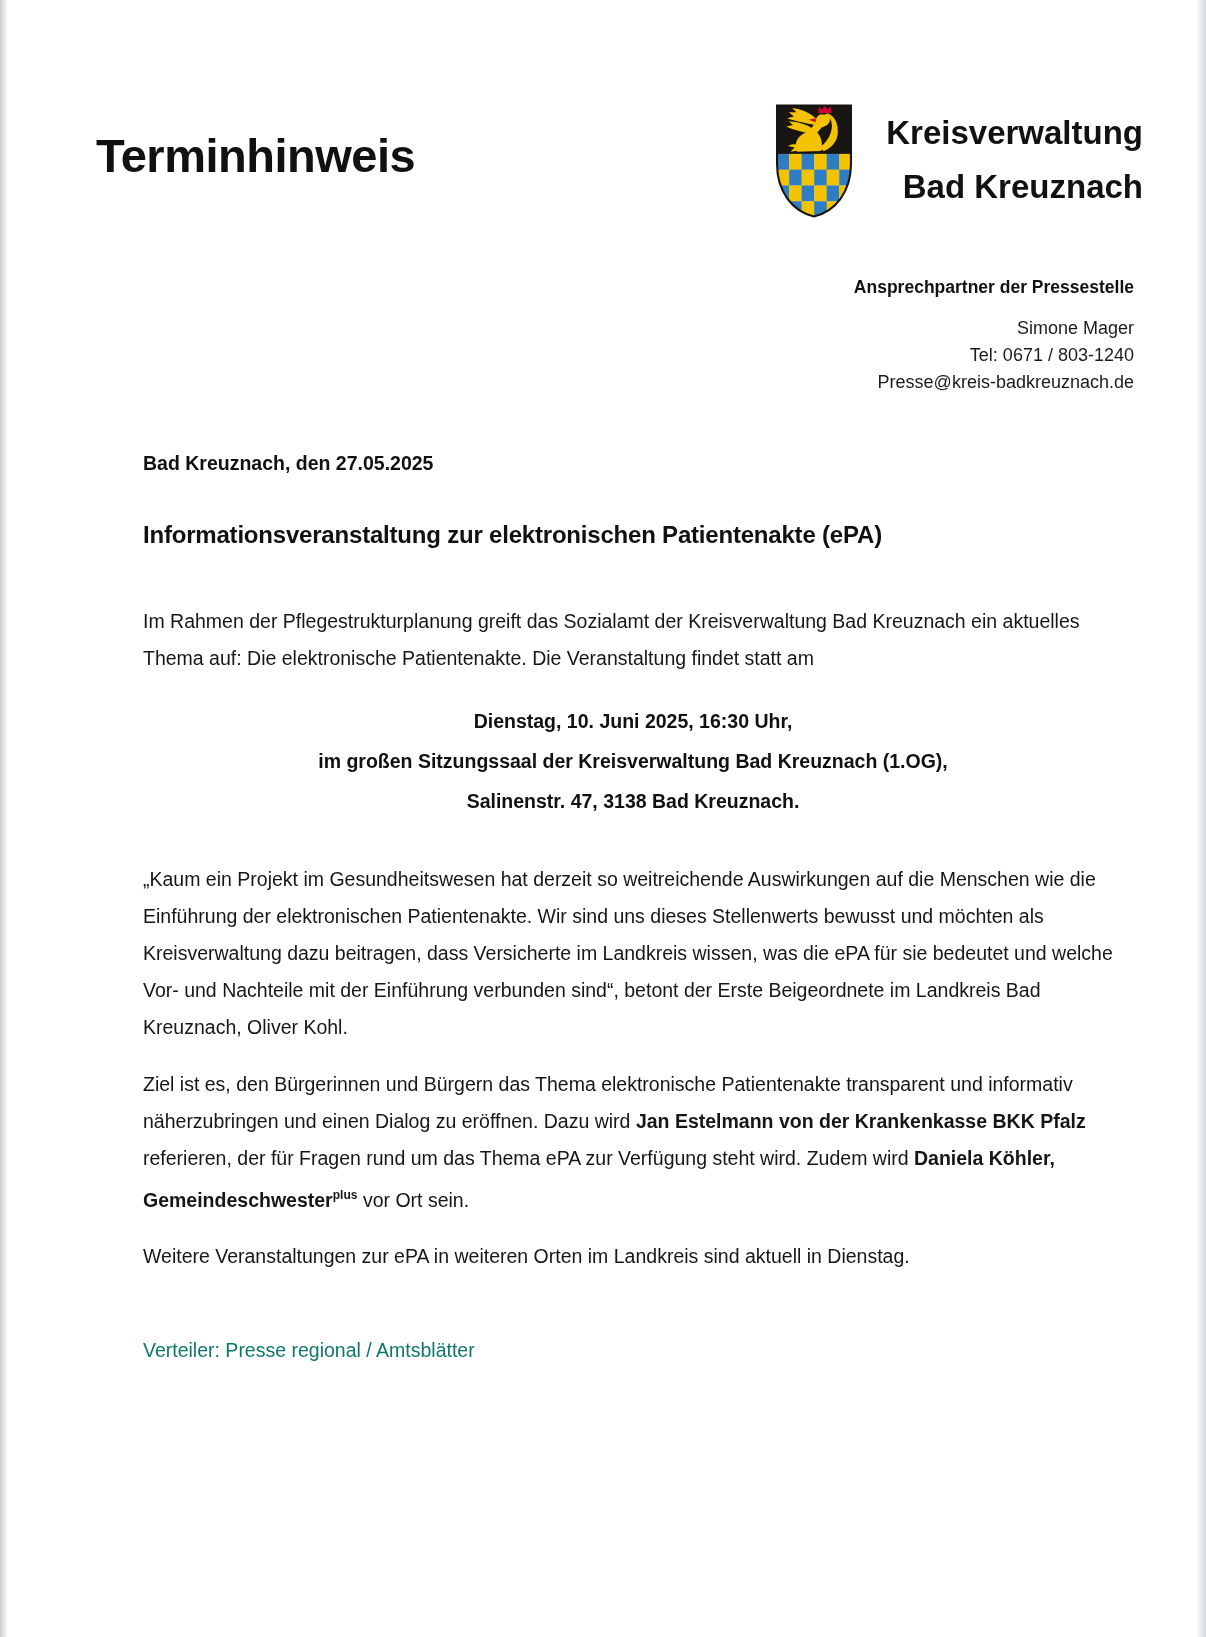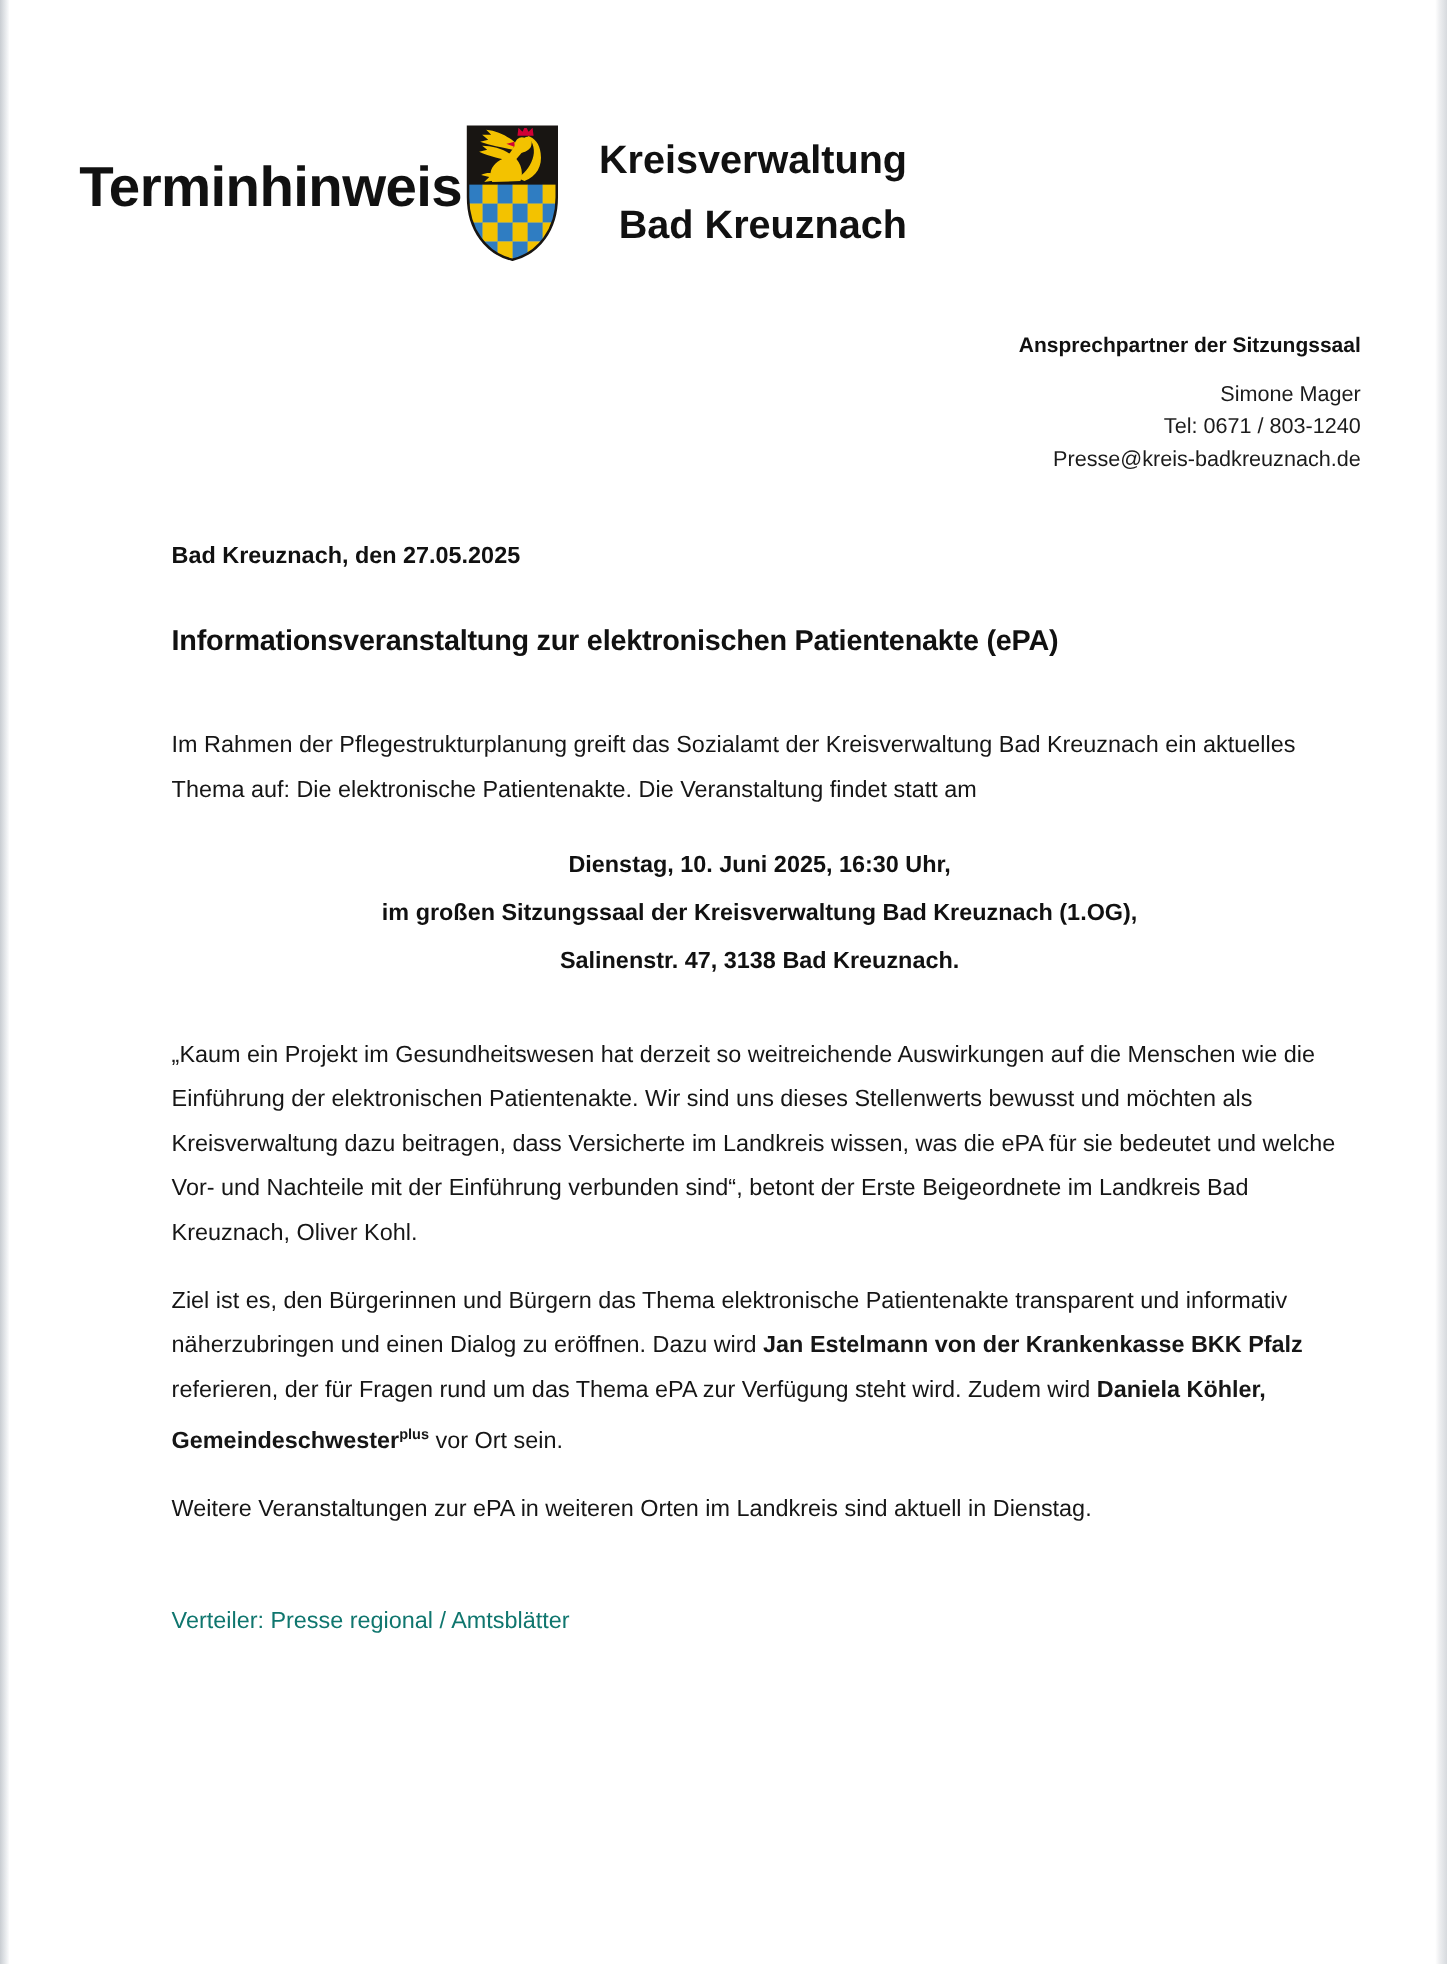--- a/index.html
+++ b/index.html
@@ -14,22 +14,22 @@
   .edge-left{
     position:absolute;left:0;top:0;width:8px;height:100%;
     background:linear-gradient(to right,#c9cdd2,#eef0f2 70%,#ffffff);
   }
   .edge-right{
     position:absolute;right:0;top:0;width:10px;height:100%;
     background:linear-gradient(to left,#d6d9dd,#ecedef 60%,#ffffff);
   }
   
   .header{
-    display:flex;align-items:flex-start;
-    padding:100px 63px 0 66px;
+    display:flex;justify-content:space-between;align-items:flex-start;
+    padding:100px 63px 0 96px;
   }
   .doc-title{
     margin:28px 0 0 0;
     font-size:47px;font-weight:700;letter-spacing:-0.5px;color:#111;
   }
   .brand{display:flex;align-items:flex-start;gap:30px;}
   .coa{width:84px;height:122px;display:block;}
   .org{
     text-align:right;font-weight:700;color:#111;
     font-size:33px;line-height:54px;margin-top:6px;white-space:nowrap;
@@ -122,21 +122,21 @@
       </svg>
 
       <div class="org" data-name="org-name">
         <div data-name="org-name-line1">Kreisverwaltung</div>
         <div data-name="org-name-line2">Bad Kreuznach</div>
       </div>
     </div>
   </div>
 
   <div class="contact" data-name="press-contact-block">
-    <div class="contact-heading" data-name="contact-heading">Ansprechpartner der Sitzungssaal</div>
+    <div class="contact-heading" data-name="contact-heading">Ansprechpartner der Pressestelle</div>
     <div data-name="contact-name">Simone Mager</div>
     <div data-name="contact-phone">Tel: 0671 / 803-1240</div>
     <div data-name="contact-email">Presse@kreis-badkreuznach.de</div>
   </div>
 
   <div class="main" data-name="document-body">
     <div class="dateline" data-name="dateline">Bad Kreuznach, den 27.05.2025</div>
 
     <div class="headline" data-name="headline">Informationsveranstaltung zur elektronischen Patientenakte (ePA)</div>
 

